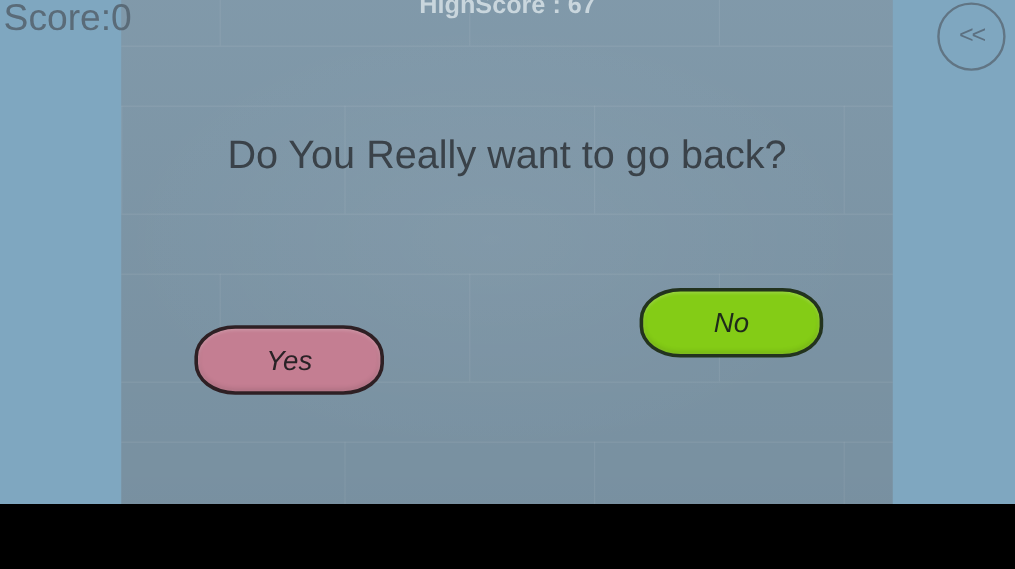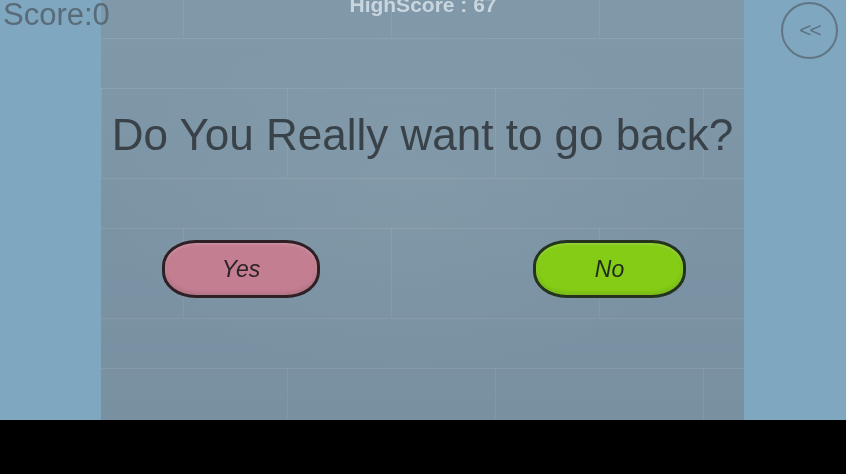--- a/index.html
+++ b/index.html
@@ -117,21 +117,21 @@
     font-family: "Liberation Sans", sans-serif;
   }
 
   
   #dialog-title {
     position: absolute;
     left: 101px;
     width: 643px;
     top: 110px;
     text-align: center;
-    font-size: 44px;
+    font-size: 33px;
     color: #3A4249;
     white-space: nowrap;
   }
 
   .game-button {
     position: absolute;
     top: 240px;
     height: 58px;
     box-sizing: border-box;
     border: 3px solid #2E2024;
@@ -146,20 +146,21 @@
   .game-button .btn-label {
     font-size: 23px;
     font-style: italic;
     color: #2A2226;
   }
 
   #yes-button {
     left: 162px;
     width: 158px;
     background: #C47E92;
+    margin-top: 31px;
   }
   #no-button {
     left: 533px;
     width: 153px;
     background: #84cc16;
     border-color: #23331E;
   }
   #no-button .btn-label { color: #1F2A1B; }
 </style>
 </head>

